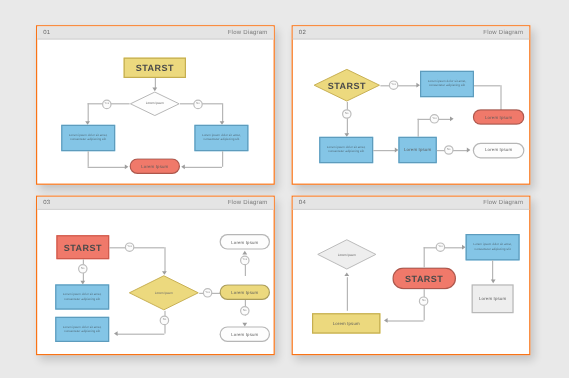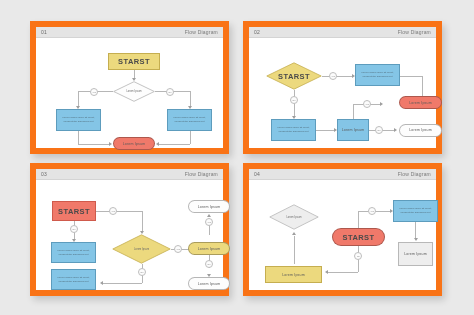--- a/index.html
+++ b/index.html
@@ -10,21 +10,21 @@
     overflow: hidden;
   }
   #stage {
     position: relative;
     width: 474px; height: 315px;
     background: #e9e9e9;
   }
   .panel {
     position: absolute;
     background: #ffffff;
-    border: 6px solid #f97316;
+    border: 1px solid #f97316;
     box-shadow: 3px 4px 7px rgba(0,0,0,0.16);
     box-sizing: border-box;
   }
   .panel-header {
     position: absolute;
     left: 0; top: 0; right: 0;
     height: 11px;
     background: #e4e4e4;
     border-bottom: 1px solid #d4d4d4;
     box-sizing: border-box;

